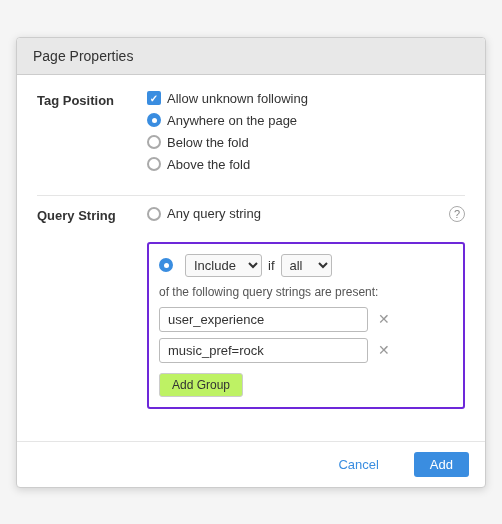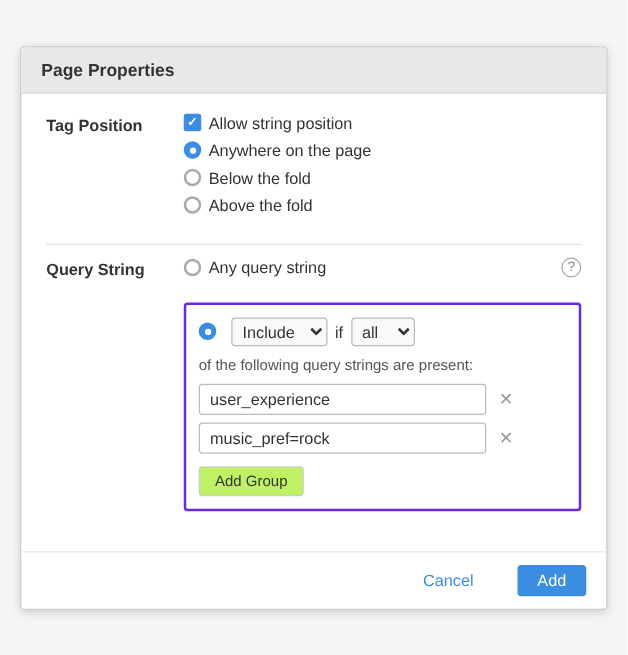--- a/index.html
+++ b/index.html
@@ -21,21 +21,21 @@
       box-shadow: 0 2px 8px rgba(0,0,0,0.15);
     }
     .dialog-header {
       background: #e8e8e8;
       padding: 10px 16px;
       border-bottom: 1px solid #cccccc;
       border-radius: 4px 4px 0 0;
     }
     .dialog-header-title {
       font-size: 14px;
-      font-weight: bold;
+      font-weight: normal;
       color: #333;
     }
     .dialog-body {
       padding: 16px 20px;
     }
     .form-row {
       display: flex;
       align-items: flex-start;
       margin-bottom: 16px;
     }
@@ -124,21 +124,21 @@
     .query-string-input-row {
       display: flex;
       align-items: center;
       margin-bottom: 6px;
     }
     .query-string-input {
       border: 1px solid #bbb;
       border-radius: 3px;
       padding: 4px 8px;
       font-size: 13px;
-      width: 230px;
+      width: 209px;
       color: #333;
       outline: none;
     }
     .remove-btn {
       background: none;
       border: none;
       cursor: pointer;
       color: #999;
       font-size: 14px;
       margin-left: 6px;
@@ -219,21 +219,21 @@
     <span class="dialog-header-title">Page Properties</span>
   </div>
   <div class="dialog-body">
 
     <div class="form-row">
       <div class="form-label">Tag Position</div>
       <div class="form-controls">
 
         <div class="radio-item">
           <div class="custom-checkbox"></div>
-          <span class="radio-label">Allow string position</span>
+          <span class="radio-label">Allow unknown following</span>
         </div>
 
         <div class="radio-item">
           <div class="custom-radio checked"></div>
           <span class="radio-label">Anywhere on the page</span>
         </div>
 
         <div class="radio-item">
           <div class="custom-radio"></div>
           <span class="radio-label">Below the fold</span>

